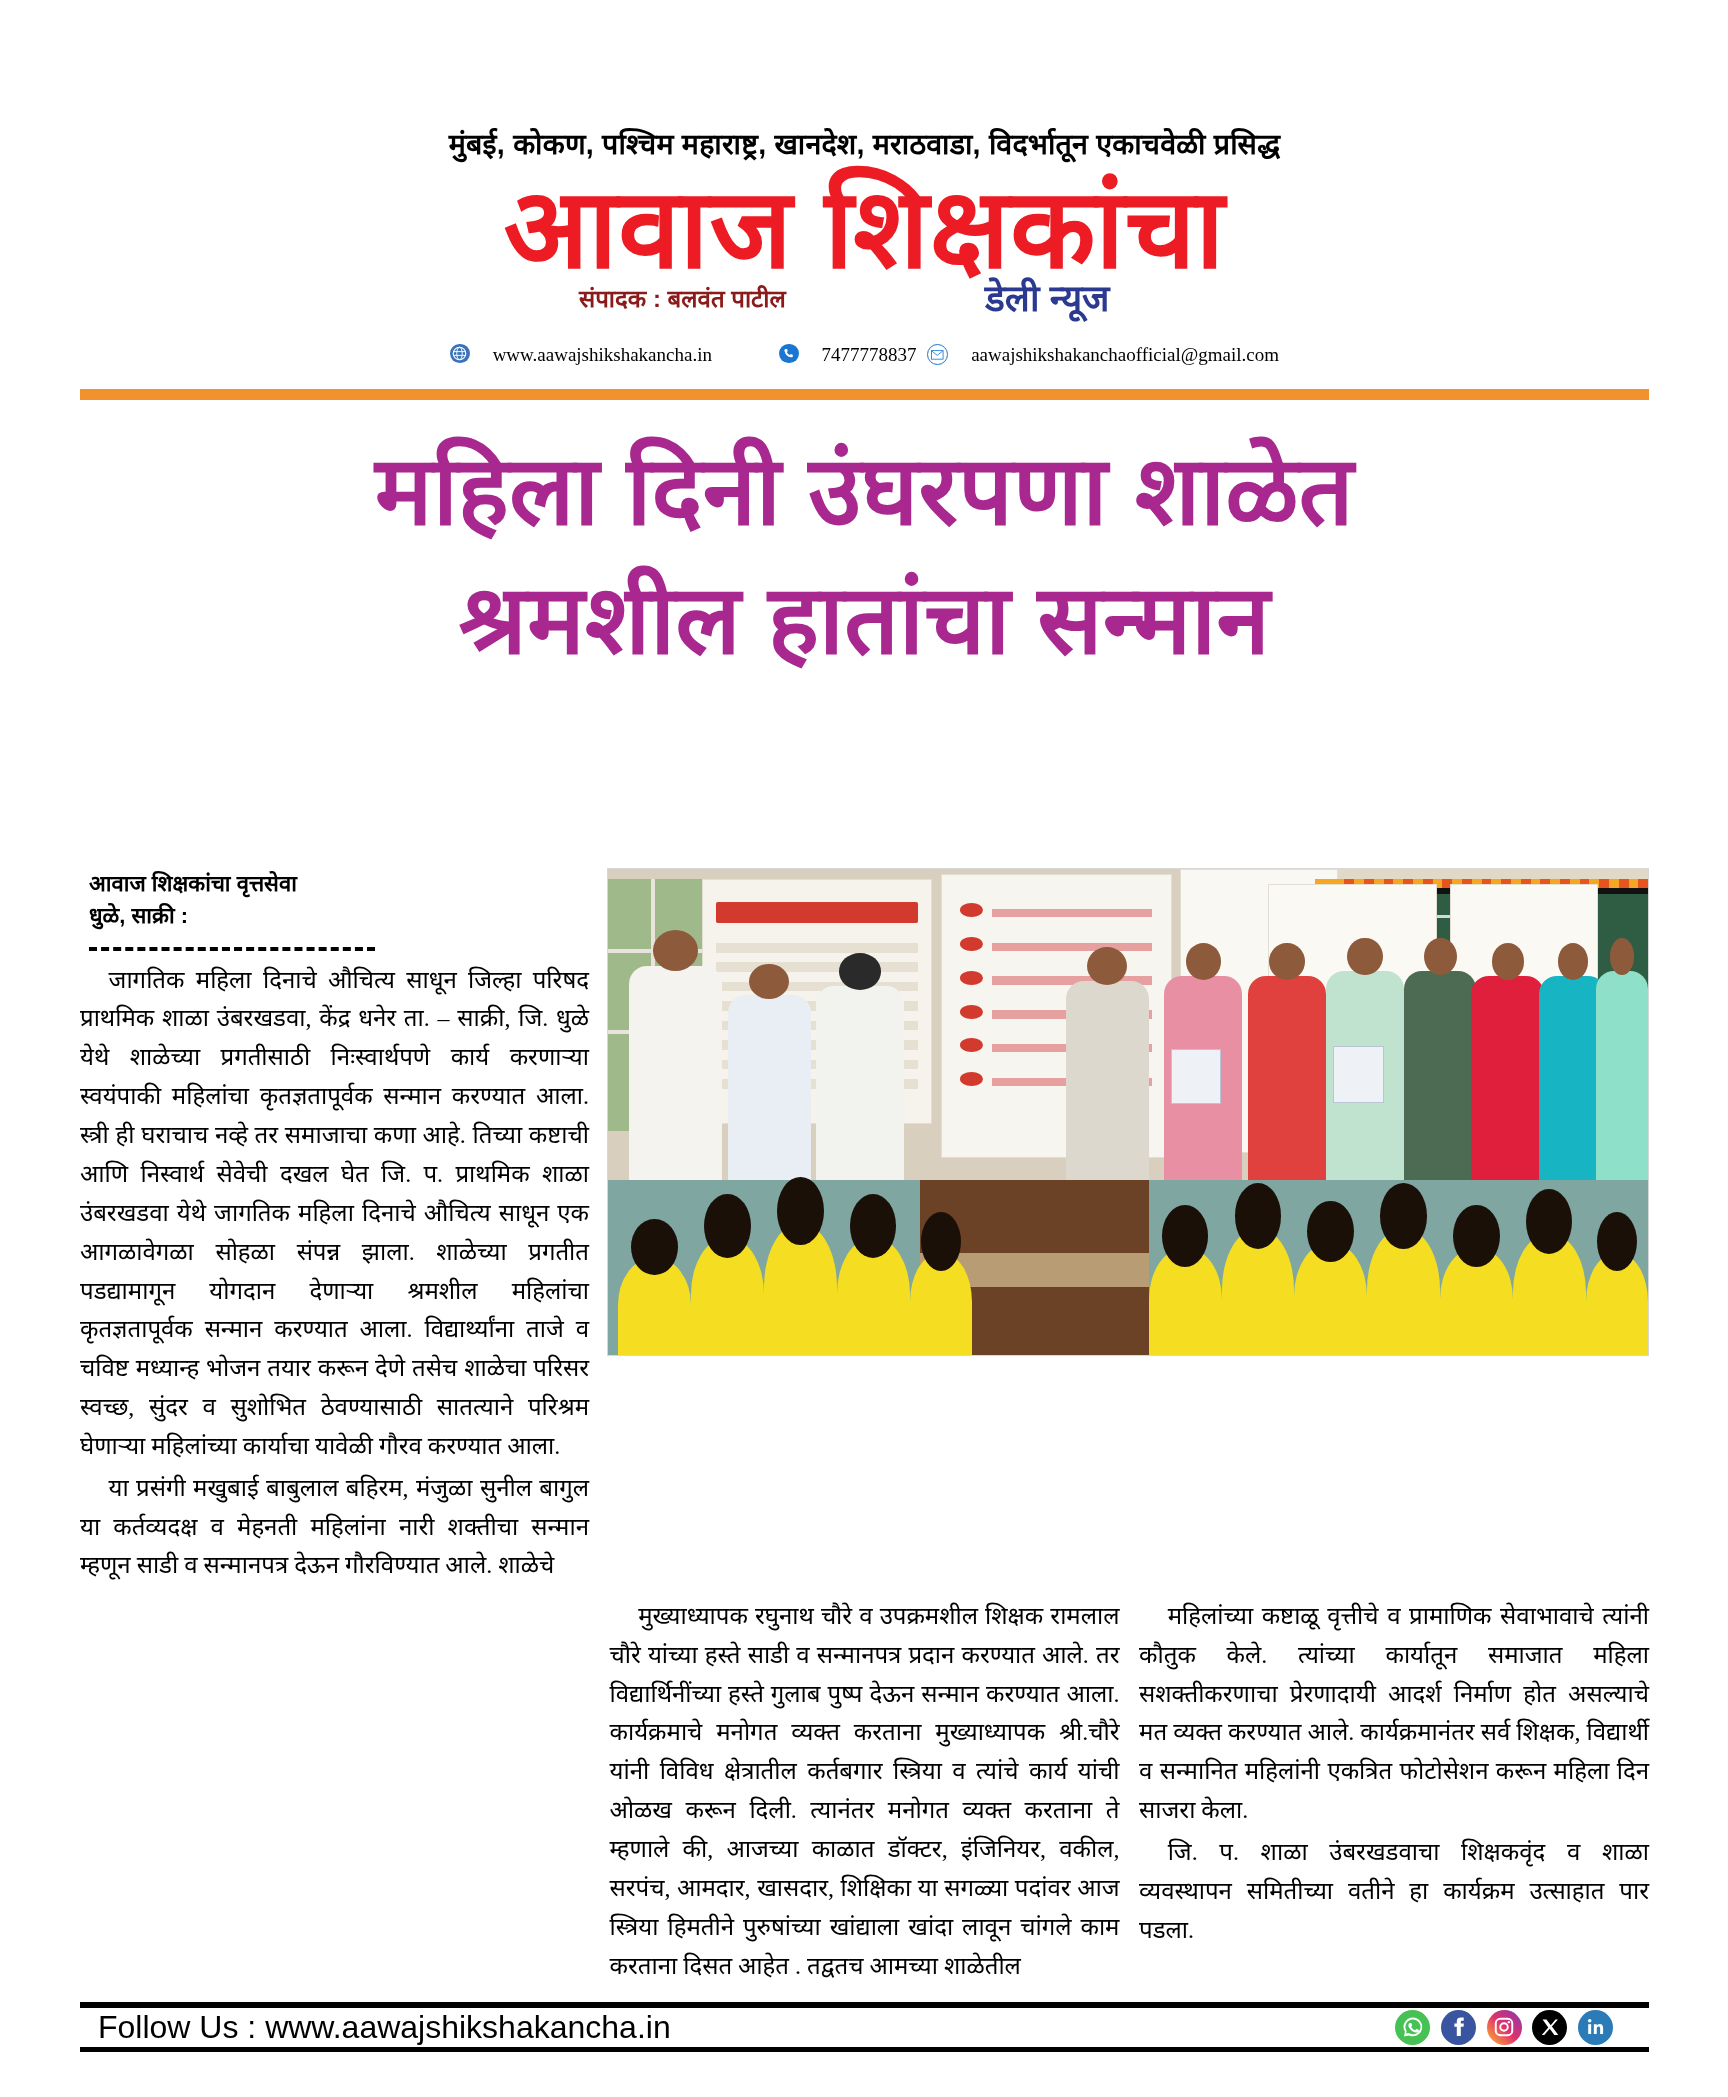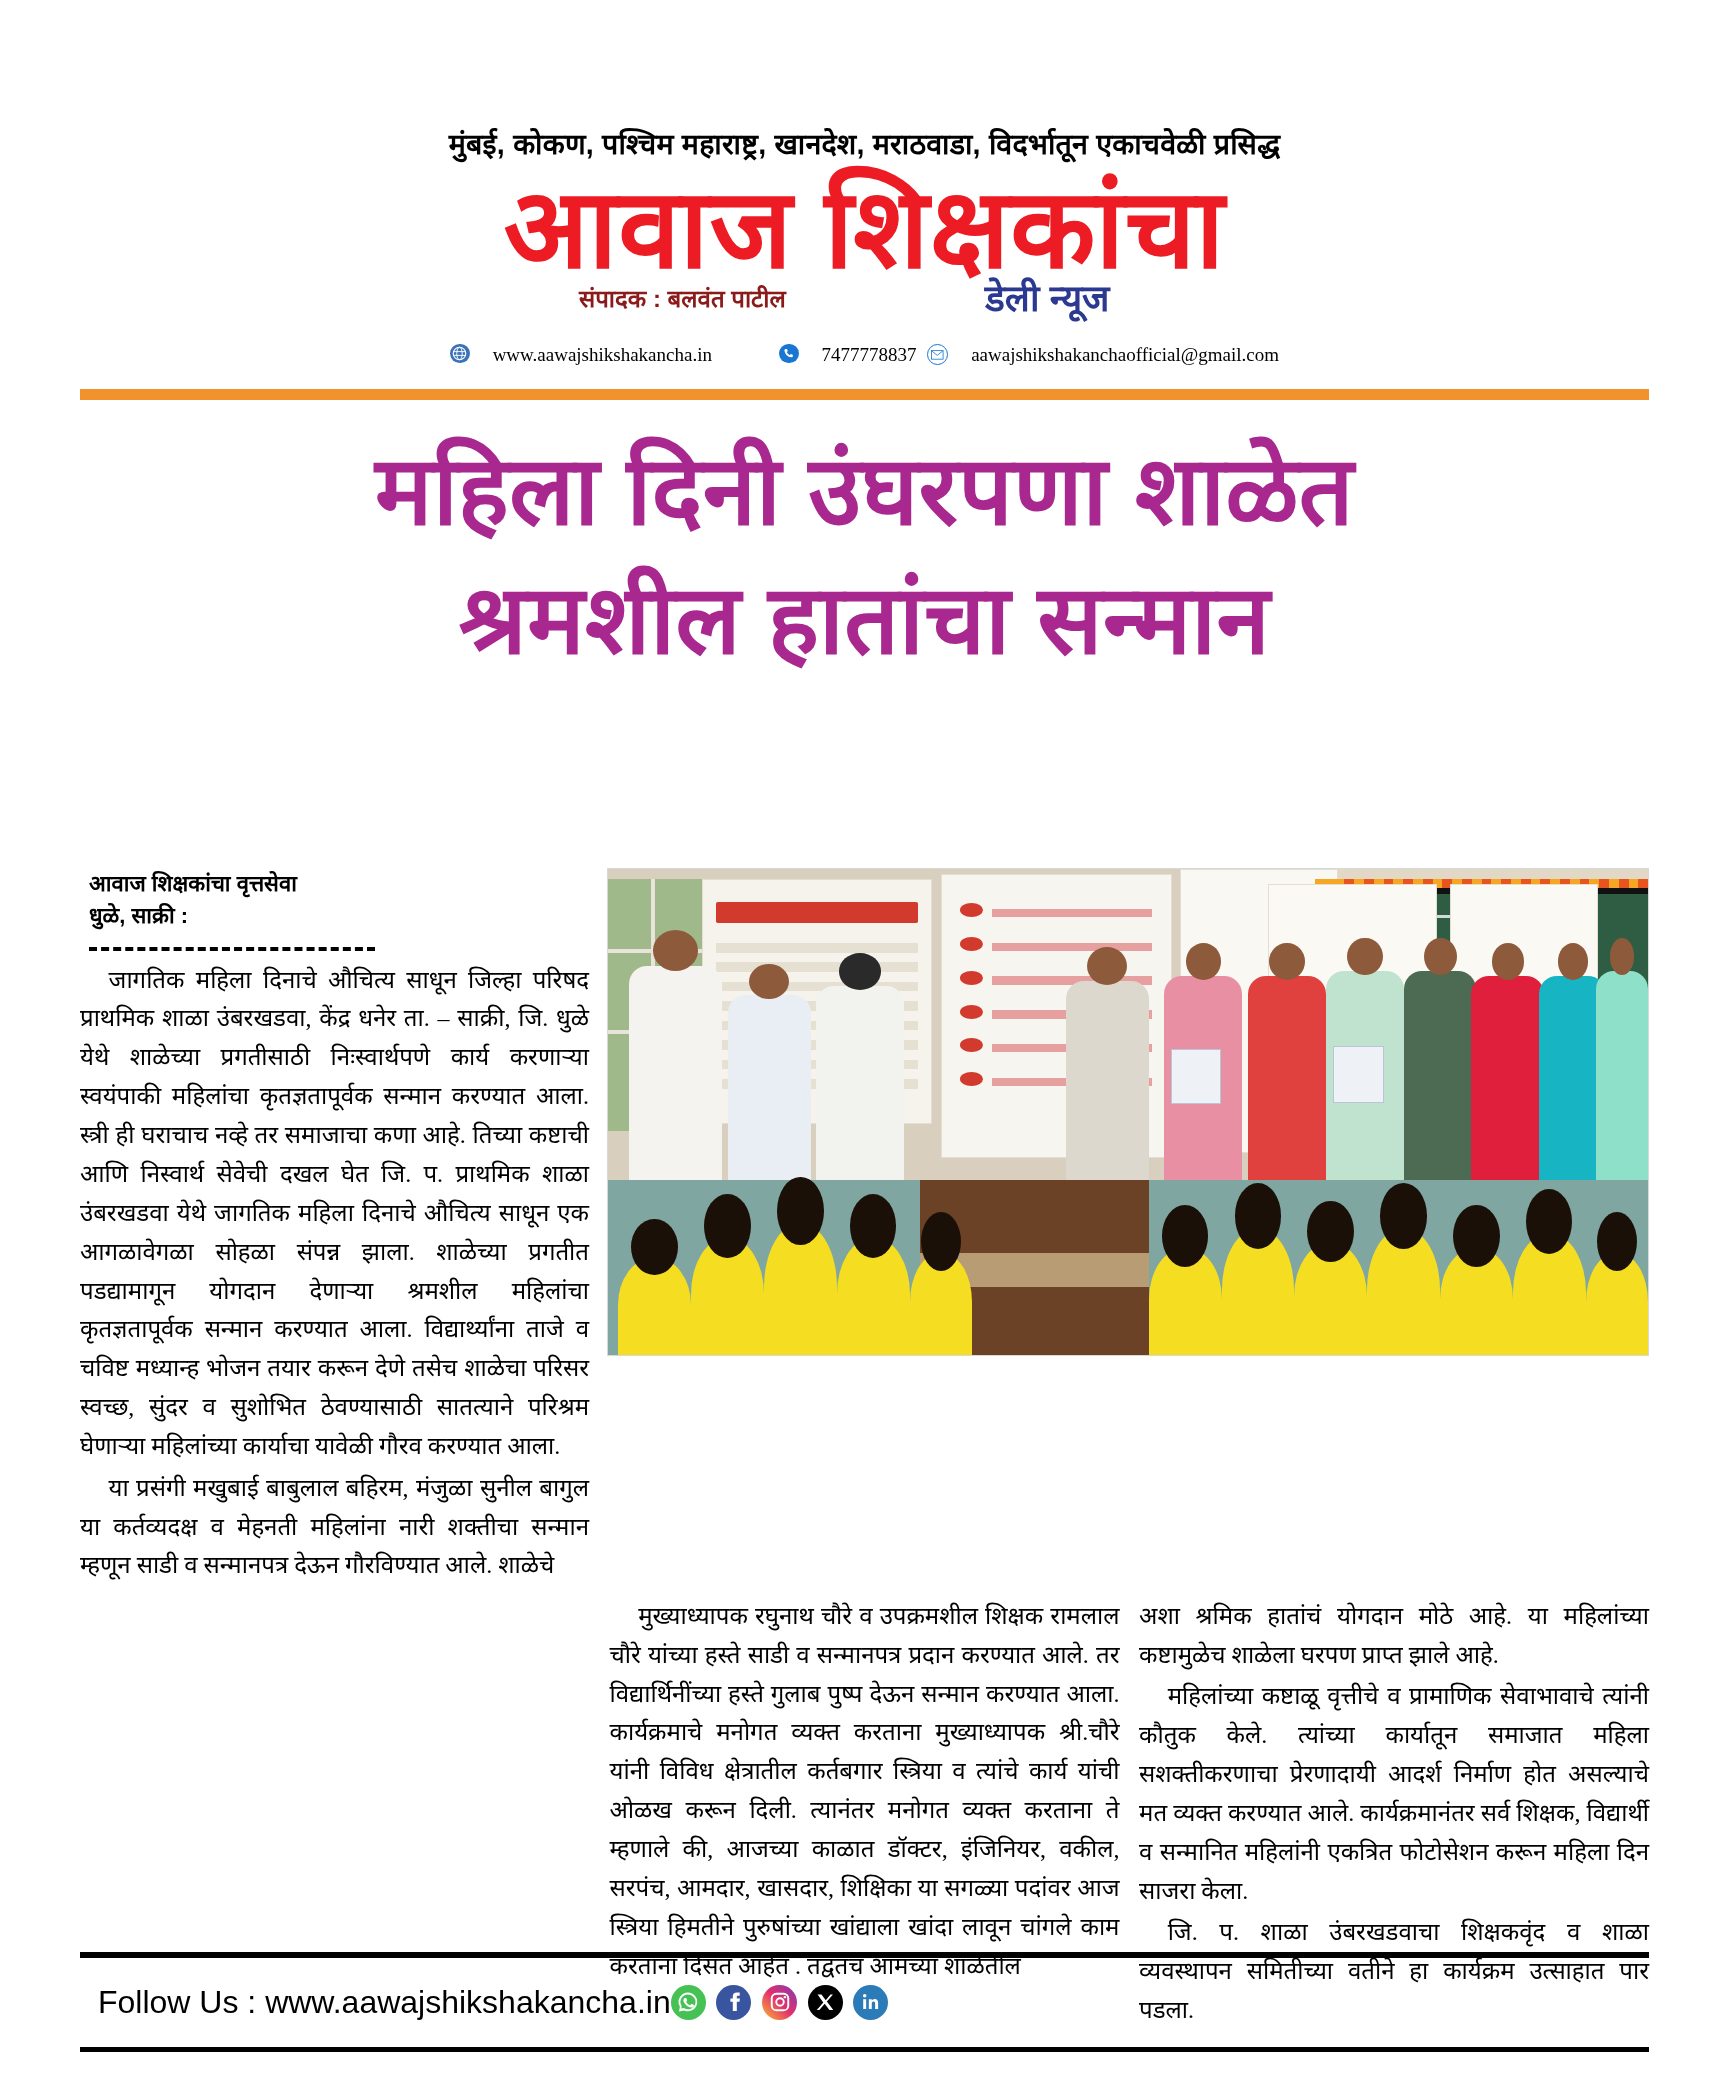--- a/index.html
+++ b/index.html
@@ -137,21 +137,22 @@
 
   
   .footer{
     position:absolute;
     left:80px;right:80px;
     bottom:45px;
   }
   .frule{height:5.4px;background:#000;}
   .frow{
     display:flex;align-items:center;
-    padding:26px 18px;
+    justify-content:space-between;
+    padding:1px 18px;
   }
   .follow{
     font-family:"Liberation Sans", sans-serif;
     font-size:32px;font-weight:400;
     letter-spacing:0px;
   }
   .socials{display:flex;align-items:center;gap:10.7px;padding-right:18px;}
   .sico{width:35px;height:35px;border-radius:50%;display:flex;align-items:center;justify-content:center;}
   .s-wa{background:#45C253;}
   .s-fb{background:#3A559F;}
@@ -401,21 +402,20 @@
       <div class="bcol">
         <div class="bodytext"></div>
       </div>
       <div class="bcol">
         <div class="bodytext">
           <p>मुख्याध्यापक रघुनाथ चौरे व उपक्रमशील शिक्षक रामलाल चौरे यांच्या हस्ते साडी व सन्मानपत्र प्रदान करण्यात आले. तर विद्यार्थिनींच्या हस्ते गुलाब पुष्प देऊन सन्मान करण्यात आला. कार्यक्रमाचे मनोगत व्यक्त करताना मुख्याध्यापक श्री.चौरे यांनी विविध क्षेत्रातील कर्तबगार स्त्रिया व त्यांचे कार्य यांची ओळख करून दिली. त्यानंतर मनोगत व्यक्त करताना ते म्हणाले की, आजच्या काळात डॉक्टर, इंजिनियर, वकील, सरपंच, आमदार, खासदार, शिक्षिका या सगळ्या पदांवर आज स्त्रिया हिमतीने पुरुषांच्या खांद्याला खांदा लावून चांगले काम करताना दिसत आहेत . तद्वतच आमच्या शाळेतील</p>
         </div>
       </div>
       <div class="bcol">
         <div class="bodytext">
-          <p style="text-indent:0">अशा श्रमिक हातांचं योगदान मोठे आहे. या महिलांच्या कष्टामुळेच शाळेला घरपण प्राप्त झाले आहे.</p>
           <p>महिलांच्या कष्टाळू वृत्तीचे व प्रामाणिक सेवाभावाचे त्यांनी कौतुक केले. त्यांच्या कार्यातून समाजात महिला सशक्तीकरणाचा प्रेरणादायी आदर्श निर्माण होत असल्याचे मत व्यक्त करण्यात आले. कार्यक्रमानंतर सर्व शिक्षक, विद्यार्थी व सन्मानित महिलांनी एकत्रित फोटोसेशन करून महिला दिन साजरा केला.</p>
           <p>जि. प. शाळा उंबरखडवाचा शिक्षकवृंद व शाळा व्यवस्थापन समितीच्या वतीने हा कार्यक्रम उत्साहात पार पडला.</p>
         </div>
       </div>
     </div>
   </div>
 
   <div class="footer">
     <div class="frule"></div>
     <div class="frow">

